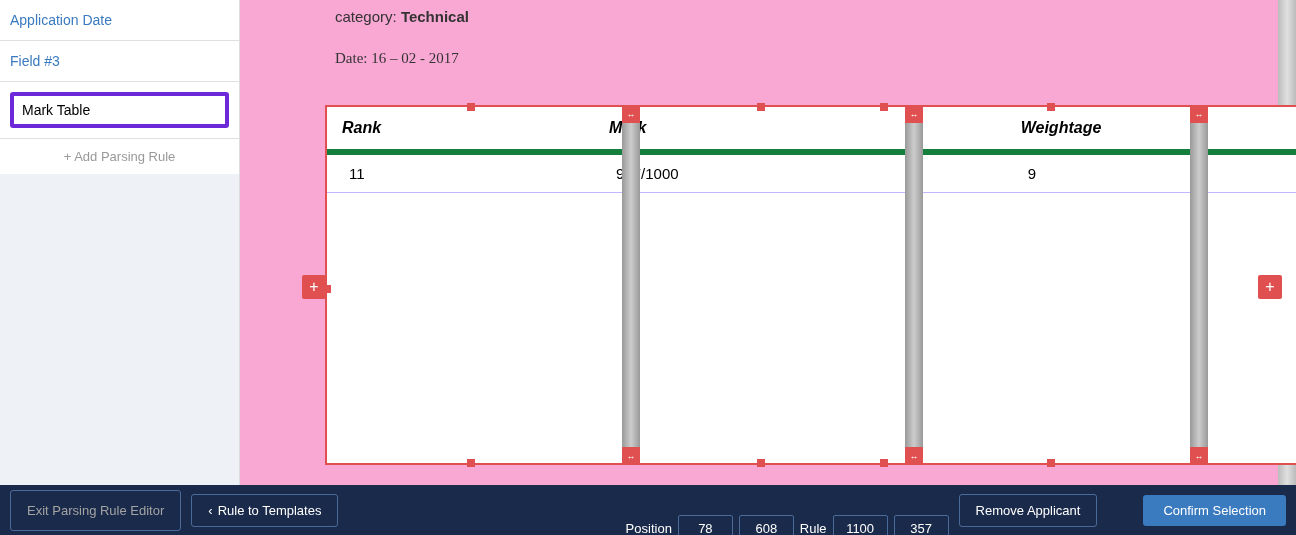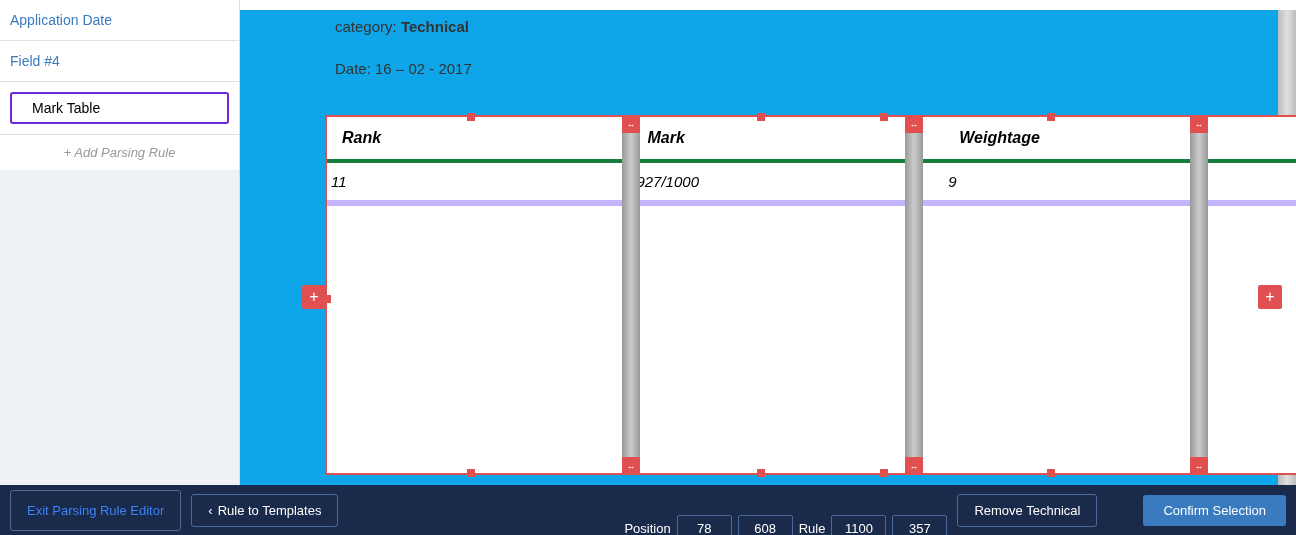--- a/index.html
+++ b/index.html
@@ -29,48 +29,46 @@
       cursor: pointer;
     }
 
     .sidebar-input-row {
       padding: 10px;
       border-bottom: 1px solid #e0e0e0;
     }
 
     .sidebar-input-row input {
       width: 100%;
-      padding: 6px 20px;
-      border: 2px solid #6d28d9;
+      padding: 6px 8px;
+      border: 4px solid #6d28d9;
       border-radius: 3px;
       font-size: 14px;
       outline: none;
     }
 
     .sidebar-add-rule {
       padding: 10px;
       text-align: center;
       color: #999;
       font-size: 13px;
       cursor: pointer;
-      font-style: italic;
     }
 
     .sidebar-lower {
       flex: 1;
       background: #eef2f7;
     }
 
     
     .canvas-area {
       flex: 1;
-      background: #0ea5e9;
+      background: #f9a8d4;
       position: relative;
       overflow: hidden;
-      margin-top: 10px;
     }
 
     
     .category-text {
       position: absolute;
       top: 8px;
       left: 95px;
       color: #333;
       font-size: 15px;
       font-weight: normal;
@@ -80,20 +78,21 @@
       font-weight: bold;
     }
 
     
     .date-text {
       position: absolute;
       top: 50px;
       left: 95px;
       color: #333;
       font-size: 15px;
+      font-family: Liberation Serif, serif;
     }
 
     
     .selection-box {
       position: absolute;
       top: 105px;
       left: 85px;
       width: 1110px;
       height: 360px;
       border: 2px solid #e05050;
@@ -102,33 +101,32 @@
     }
 
     
     .doc-table {
       width: 100%;
       border-collapse: collapse;
       margin-top: 0;
     }
 
     .doc-table th {
-      border-bottom: 4px solid #15803d;
+      border-bottom: 6px solid #15803d;
       padding: 12px 15px;
       text-align: left;
       font-style: italic;
       font-weight: bold;
       font-size: 16px;
     }
 
     .doc-table td {
-      border-bottom: 6px solid #c4b5fd;
-      padding: 10px 4px;
+      border-bottom: 1px solid #c4b5fd;
+      padding: 10px 22px;
       font-size: 15px;
-      font-style: italic;
     }
 
     
     .add-col-btn {
       position: absolute;
       width: 24px;
       height: 24px;
       background: #e05050;
       color: white;
       border: none;
@@ -174,21 +172,21 @@
       background: #1a2a4a;
       display: flex;
       align-items: center;
       padding: 0 10px;
       gap: 10px;
       flex-shrink: 0;
     }
 
     .footer-btn-exit {
       background: #1a2a4a;
-      color: #3b82f6;
+      color: #a3a3a3;
       border: 1px solid #4a6a9a;
       padding: 12px 16px;
       font-size: 13px;
       cursor: pointer;
       border-radius: 3px;
       white-space: nowrap;
     }
 
     .footer-btn-back {
       background: #1a2a4a;
@@ -280,21 +278,21 @@
 </head>
 <body>
 
 <div class="main-area">
 
   <div class="sidebar">
     <div class="sidebar-item">
       <span>Application Date</span>
     </div>
     <div class="sidebar-item">
-      <span>Field #4</span>
+      <span>Field #3</span>
     </div>
     <div class="sidebar-input-row">
       <input type="text" value="Mark Table" style="">
     </div>
     <div class="sidebar-add-rule">
       <span>+ Add Parsing Rule</span>
     </div>
     <div class="sidebar-lower"></div>
   </div>
 
@@ -400,19 +398,19 @@
   <div class="footer-position-group">
     <span>Position</span>
     <input class="footer-input" type="text" value="78" style="">
     <input class="footer-input" type="text" value="608" style="">
     <span>Rule</span>
     <input class="footer-input" type="text" value="1100" style="">
     <input class="footer-input" type="text" value="357" style="">
   </div>
 
   <button class="footer-btn-remove">
-    <span>Remove Technical</span>
+    <span>Remove Applicant</span>
   </button>
 
   <button class="footer-btn-confirm">
     <span>Confirm Selection</span>
   </button>
 </div>
 
 </body></html>

